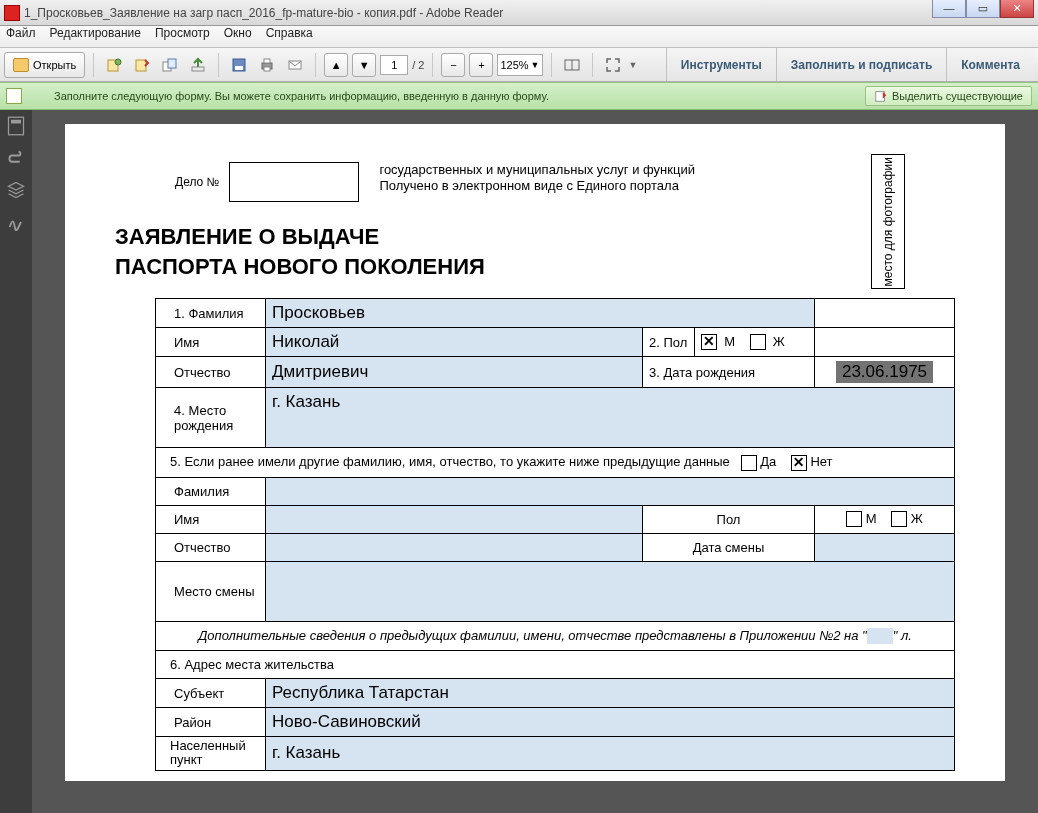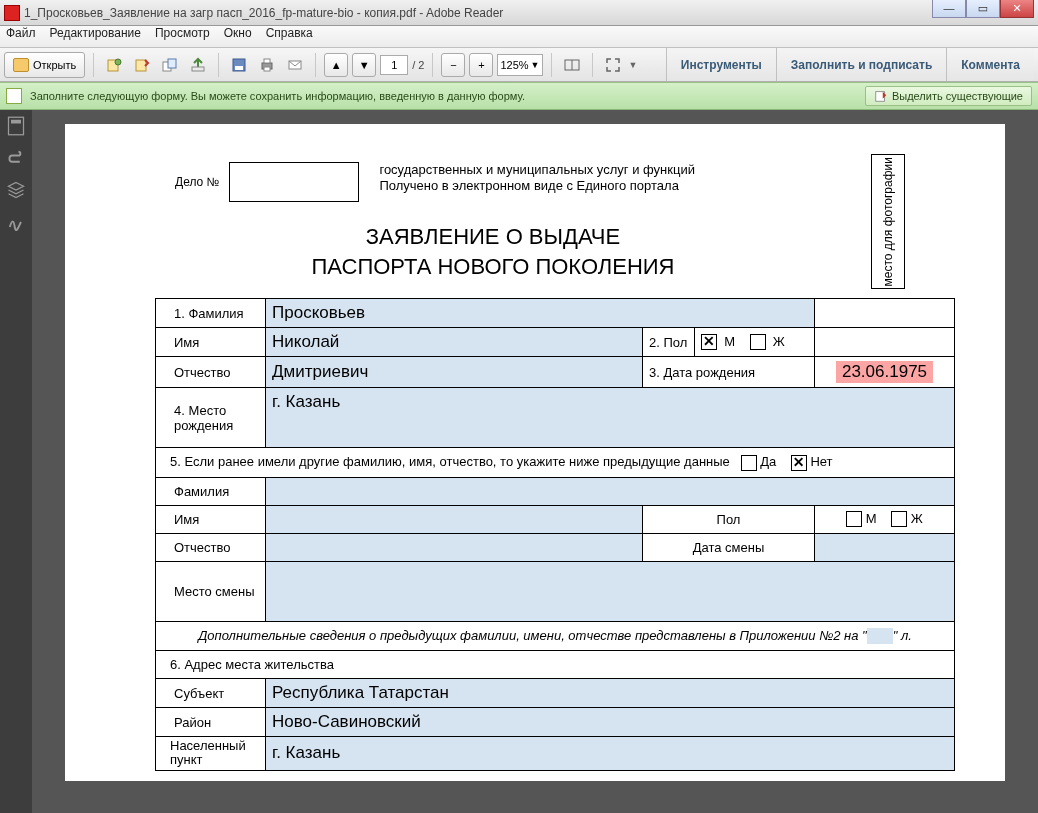--- a/index.html
+++ b/index.html
@@ -25,21 +25,21 @@
   .openbtn .folder { width:16px; height:14px; background: #f6c96b; border:1px solid #c08f2f; border-radius:2px; position:relative; }
   .tsep { width:1px; height:24px; background:#c8c8c8; margin:0 4px; }
   .pageinput { width:28px; height:20px; border:1px solid #aaa; text-align:center; font-size:11px; }
   .zoomsel { height:22px; border:1px solid #aaa; background:#fff; font-size:11px; padding:0 2px; display:flex; align-items:center; gap:2px; }
   .zoomsel .arr { font-size:9px; }
   .right-tools { margin-left:auto; display:flex; height:100%; }
   .right-tools .rbtn { padding:0 14px; display:flex; align-items:center; border-left:1px solid #c0c0c0; font-size:12px; color:#3a5a77; background:linear-gradient(#f4f4f4,#e6e6e6); font-weight:bold; }
   .icon-svg { width:16px; height:16px; }
   
   
-  .infobar { height: 28px; background: linear-gradient(#d4f0c8,#b8e0a8); border-top:1px solid #9ac088; border-bottom:1px solid #88b878; display:flex; align-items:center; padding:0 6px; }
+  .infobar { height: 28px; background: linear-gradient(#d4f0c8,#b8e0a8); border-top:1px solid #9ac088; border-bottom:1px solid #88b878; display:flex; align-items:center; padding:0 6px;gap:24px; }
   .infobar .ficon { width:16px; height:16px; background:#fff; border:1px solid #8a4; margin-right:8px; }
   .infobar .itext { font-size:11px; color:#2a4a1a; }
   .infobar .rbutton { margin-left:auto; display:flex; align-items:center; gap:4px; padding:2px 8px; border:1px solid #9ac088; background:linear-gradient(#eaf8e0,#d0ecc0); border-radius:2px; font-size:11px; color:#2a4a1a; }
   
   
   .workspace { display:flex; height: calc(813px - 26px - 22px - 34px - 28px); }
   .sidebar { width: 32px; background: #3d3d3d; display:flex; flex-direction:column; align-items:center; padding-top:6px; gap:12px; }
   .sidebar .sbtn { width:20px; height:20px; opacity:.65; }
   
   .docarea { flex:1; background:#555; overflow:auto; padding:14px 20px; }
@@ -47,32 +47,32 @@
   
   .toprow { display:flex; align-items:flex-start; gap:16px; margin-bottom:20px; }
   .delo { display:flex; align-items:center; gap:10px; font-size:12px; margin-left:20px; }
   .delo .box { width:130px; height:40px; border:1.5px solid #000; }
   .portal-text { font-size:13px; line-height:1.25; margin-left:4px; }
   
   .photobox { width: 34px; height: 135px; border:1.5px solid #000; margin-left:auto; margin-right:50px; position:relative; display:flex; align-items:center; justify-content:center; }
   .photobox span { writing-mode: vertical-rl; transform: rotate(180deg); font-size:12px; }
   
   .header-row { display:flex; align-items:center; }
-  .big-title { text-align:center; font-size:22px; font-weight:normal; line-height:1.35; flex:1; margin-left:-40px; }
+  .big-title { font-size:22px; font-weight:bold; line-height:1.35; flex:1; margin-left:-40px; }
   
   .formtable { width:100%; border-collapse:collapse; margin-top:9px; }
   .formtable td { border:1.5px solid #000; padding: 4px 8px; font-size:13px; vertical-align:middle; height:28px; }
   .formtable td.label { width: 110px; text-align:left; padding-left:18px; font-size:13px; }
   .formtable td.value { background: #d6e4f2; font-size:17px; padding:4px 6px; }
   .formtable td.inner-label { font-size:13px; white-space:nowrap; padding: 2px 6px; }
   .formtable td.tall { height:60px; vertical-align:top; }
   .formtable .chk { display:inline-block; width:16px; height:16px; border:1.5px solid #000; text-align:center; line-height:14px; font-size:14px; font-weight:bold; vertical-align:middle; position:relative; }
   .formtable .chk.x::before { content:"✕"; position:absolute; left:1px; top:-1px; }
   .section-row td { padding:6px 14px; font-size:13px; }
-  .date-val { background:#fca5a5; display:inline-block; padding:1px 6px; font-size:17px; }
+  .date-val { background:#737373; display:inline-block; padding:1px 6px; font-size:17px; }
   .sheets-input { display:inline-block; width:26px; background:#d6e4f2; height:16px; vertical-align:middle; }
 </style>
 </head>
 <body>
 
 <div class="titlebar">
   <div class="icon"></div>
   <div class="title">1_Просковьев_Заявление на загр пасп_2016_fp-mature-bio - копия.pdf - Adobe Reader</div>
   <div class="winbtns">
     <div class="winbtn">—</div>

